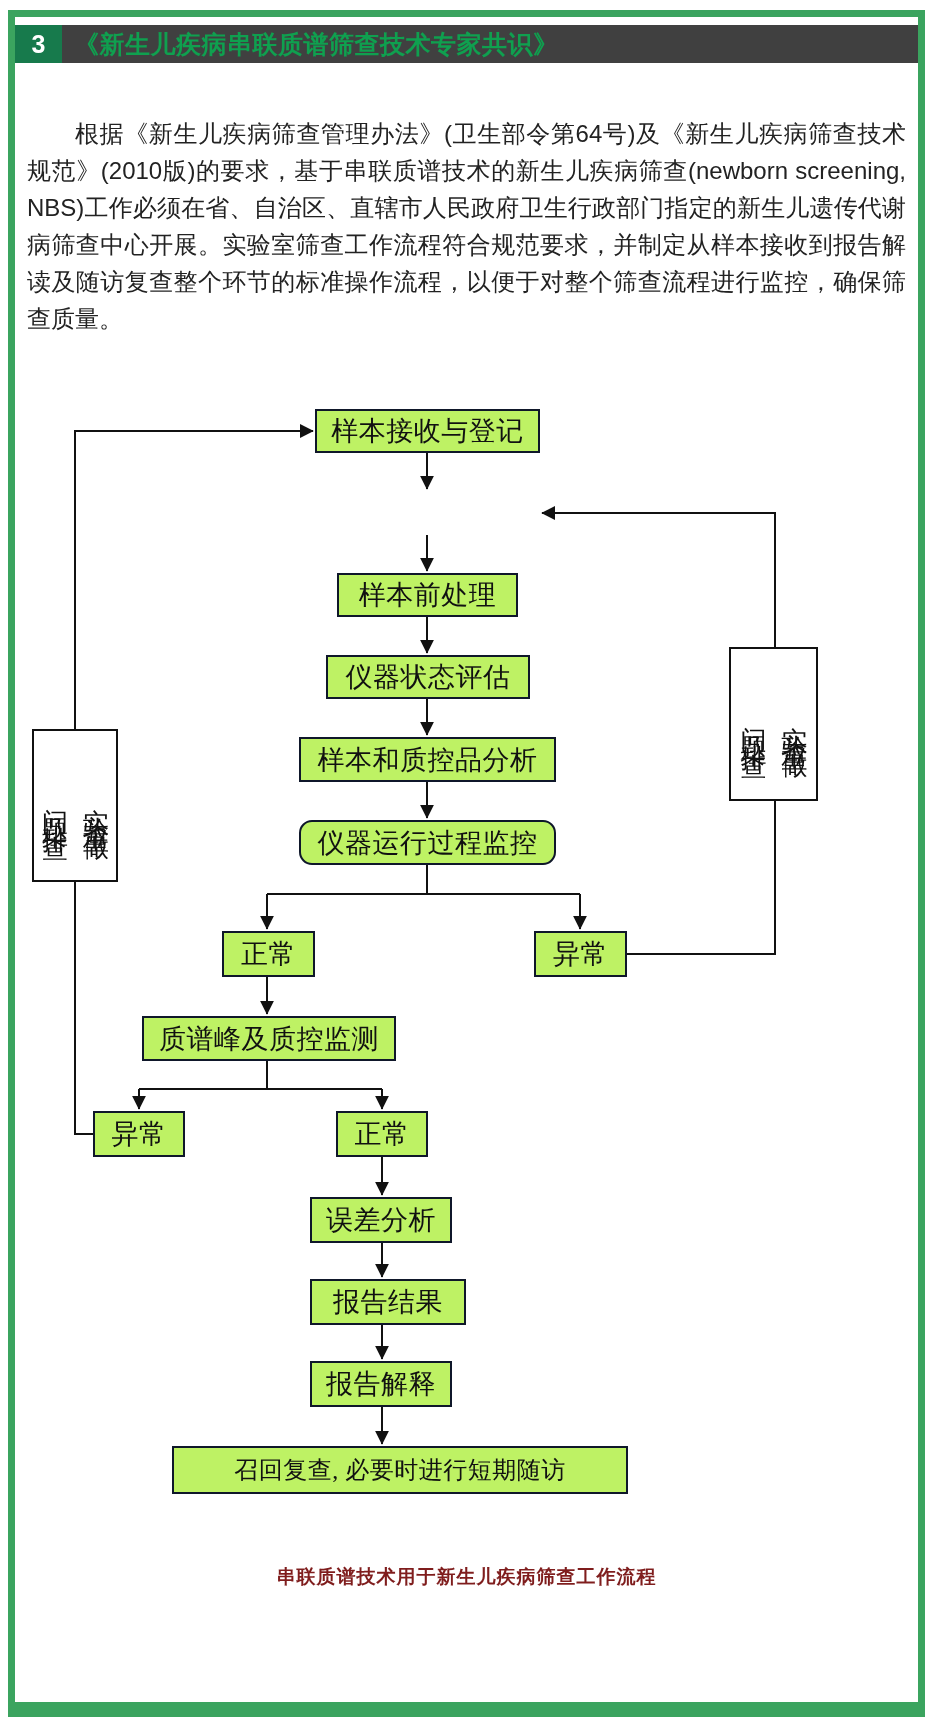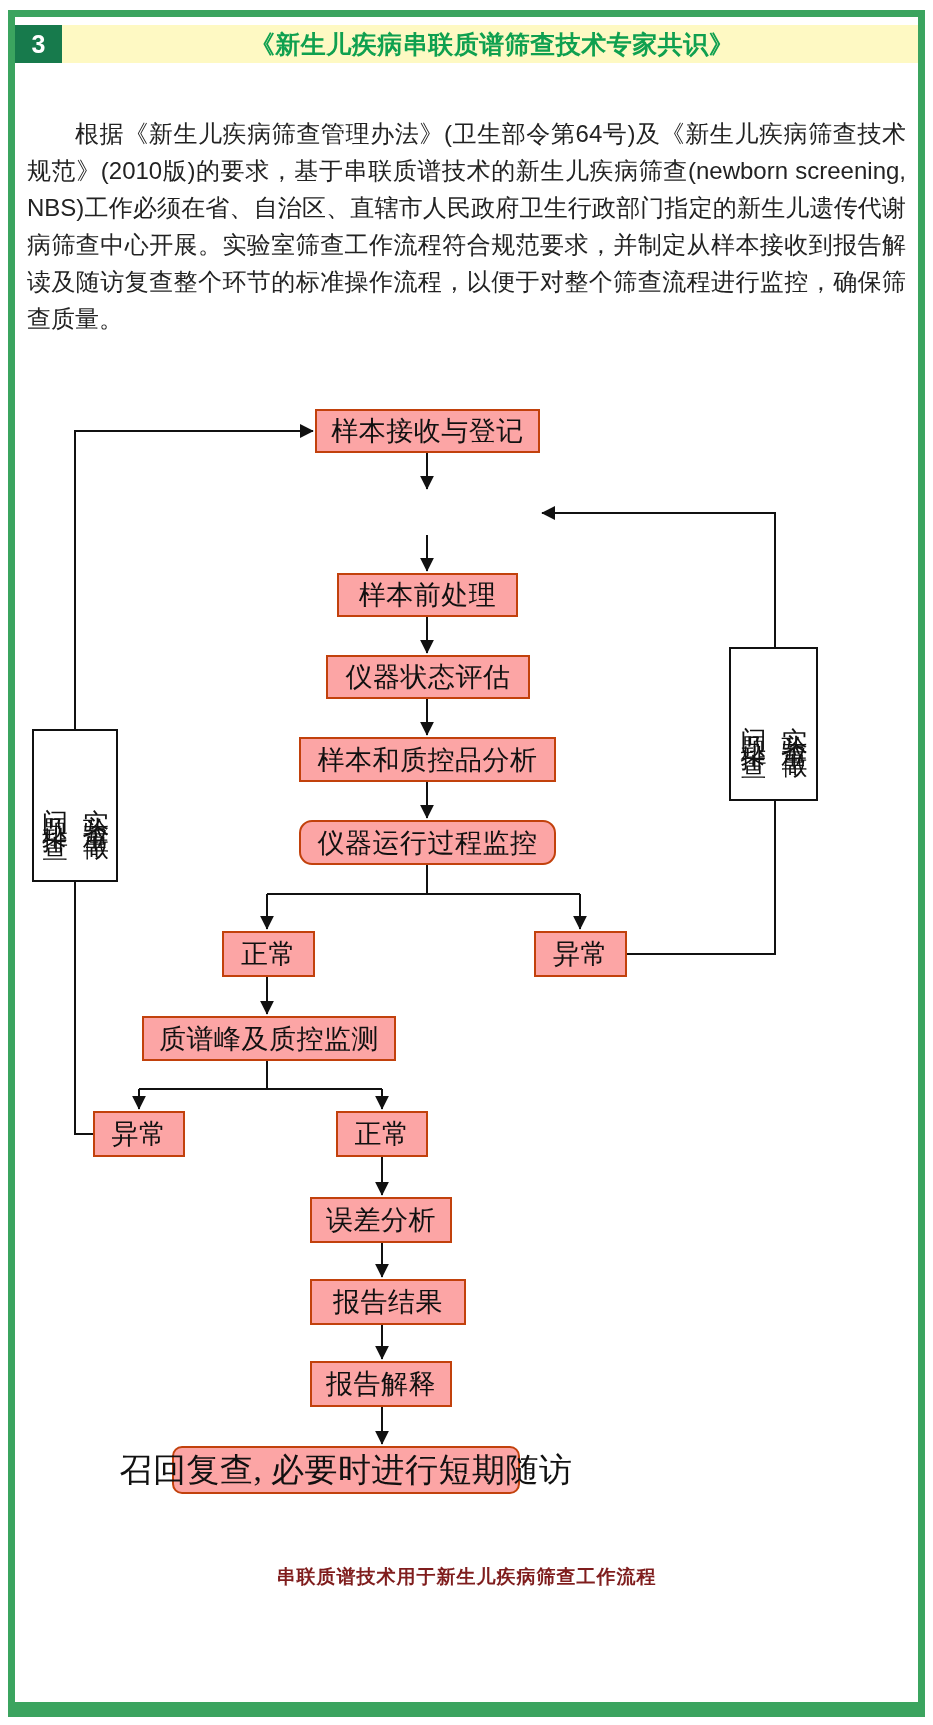--- a/index.html
+++ b/index.html
@@ -13,54 +13,54 @@
     border:7px solid #3ba45f;border-bottom-width:15px;
     background:#fff;overflow:hidden;
   }
   
   .header{display:flex;align-items:stretch;height:38px;margin-top:8px;}
   .header-num{
     width:47px;background:#177a4c;color:#fff;font-weight:bold;font-size:25px;
     display:flex;align-items:center;justify-content:center;flex:0 0 auto;
   }
   .header-bar{
-    flex:1;background:#fef9c3;display:flex;align-items:center;padding-left:4px;justify-content:center;
+    flex:1;background:#404040;display:flex;align-items:center;padding-left:12px;
   }
   .header-title{color:#0fa04f;font-weight:bold;font-size:25px;letter-spacing:0.5px;}
   
   .body-text{
     margin:52px 12px 0;color:#222;font-size:24px;line-height:37px;
     text-align:justify;text-indent:2em;font-weight:500;
   }
   
   .fc{
     position:relative;height:1165px;margin-top:42px;
     font-family:"Liberation Serif","DejaVu Serif",serif;color:#111;
   }
   .fc svg{position:absolute;left:0;top:0;}
   .node{
-    position:absolute;border:2px solid #c2410c;background:#fca5a5;box-sizing:border-box;
+    position:absolute;border:2px solid #0f172a;background:#bef264;box-sizing:border-box;
     display:flex;align-items:center;justify-content:center;
     font-size:27px;white-space:nowrap;letter-spacing:0.5px;
   }
   .n-receive {left:300px;top:30px;  width:225px;height:44px;}
   .n-reagent {left:300px;top:112px; width:225px;height:44px;}
   .n-pretreat{left:322px;top:194px; width:181px;height:44px;}
   .n-evaluate{left:311px;top:276px; width:204px;height:44px;}
   .n-analyze {left:284px;top:358px; width:257px;height:45px;}
   .n-monitor {left:284px;top:441px; width:257px;height:45px;border-radius:13px;}
   .n-normal1 {left:207px;top:552px; width:93px; height:46px;}
   .n-abnormal1{left:519px;top:552px;width:93px; height:46px;}
   .n-qcmon   {left:127px;top:637px; width:254px;height:45px;}
   .n-abnormal2{left:78px;top:732px; width:92px; height:46px;}
   .n-normal2 {left:321px;top:732px; width:92px; height:46px;}
   .n-error   {left:295px;top:818px; width:142px;height:46px;}
   .n-repres  {left:295px;top:900px; width:156px;height:46px;}
   .n-repint  {left:295px;top:982px; width:142px;height:46px;}
-  .n-recall  {left:157px;top:1067px;width:348px;height:48px;font-size:33px;border-radius:10px;}
+  .n-recall  {left:157px;top:1067px;width:456px;height:48px;font-size:24px;}
   .side{
     position:absolute;border:2px solid #111;background:#fff;box-sizing:border-box;
     display:flex;align-items:center;justify-content:center;gap:15px;
   }
   .s-left {left:17px; top:350px;width:86px;height:153px;}
   .s-right{left:714px;top:268px;width:89px;height:154px;}
   .vcol{
     writing-mode:vertical-rl;text-orientation:upright;
     font-size:26px;letter-spacing:9px;line-height:1;
   }

